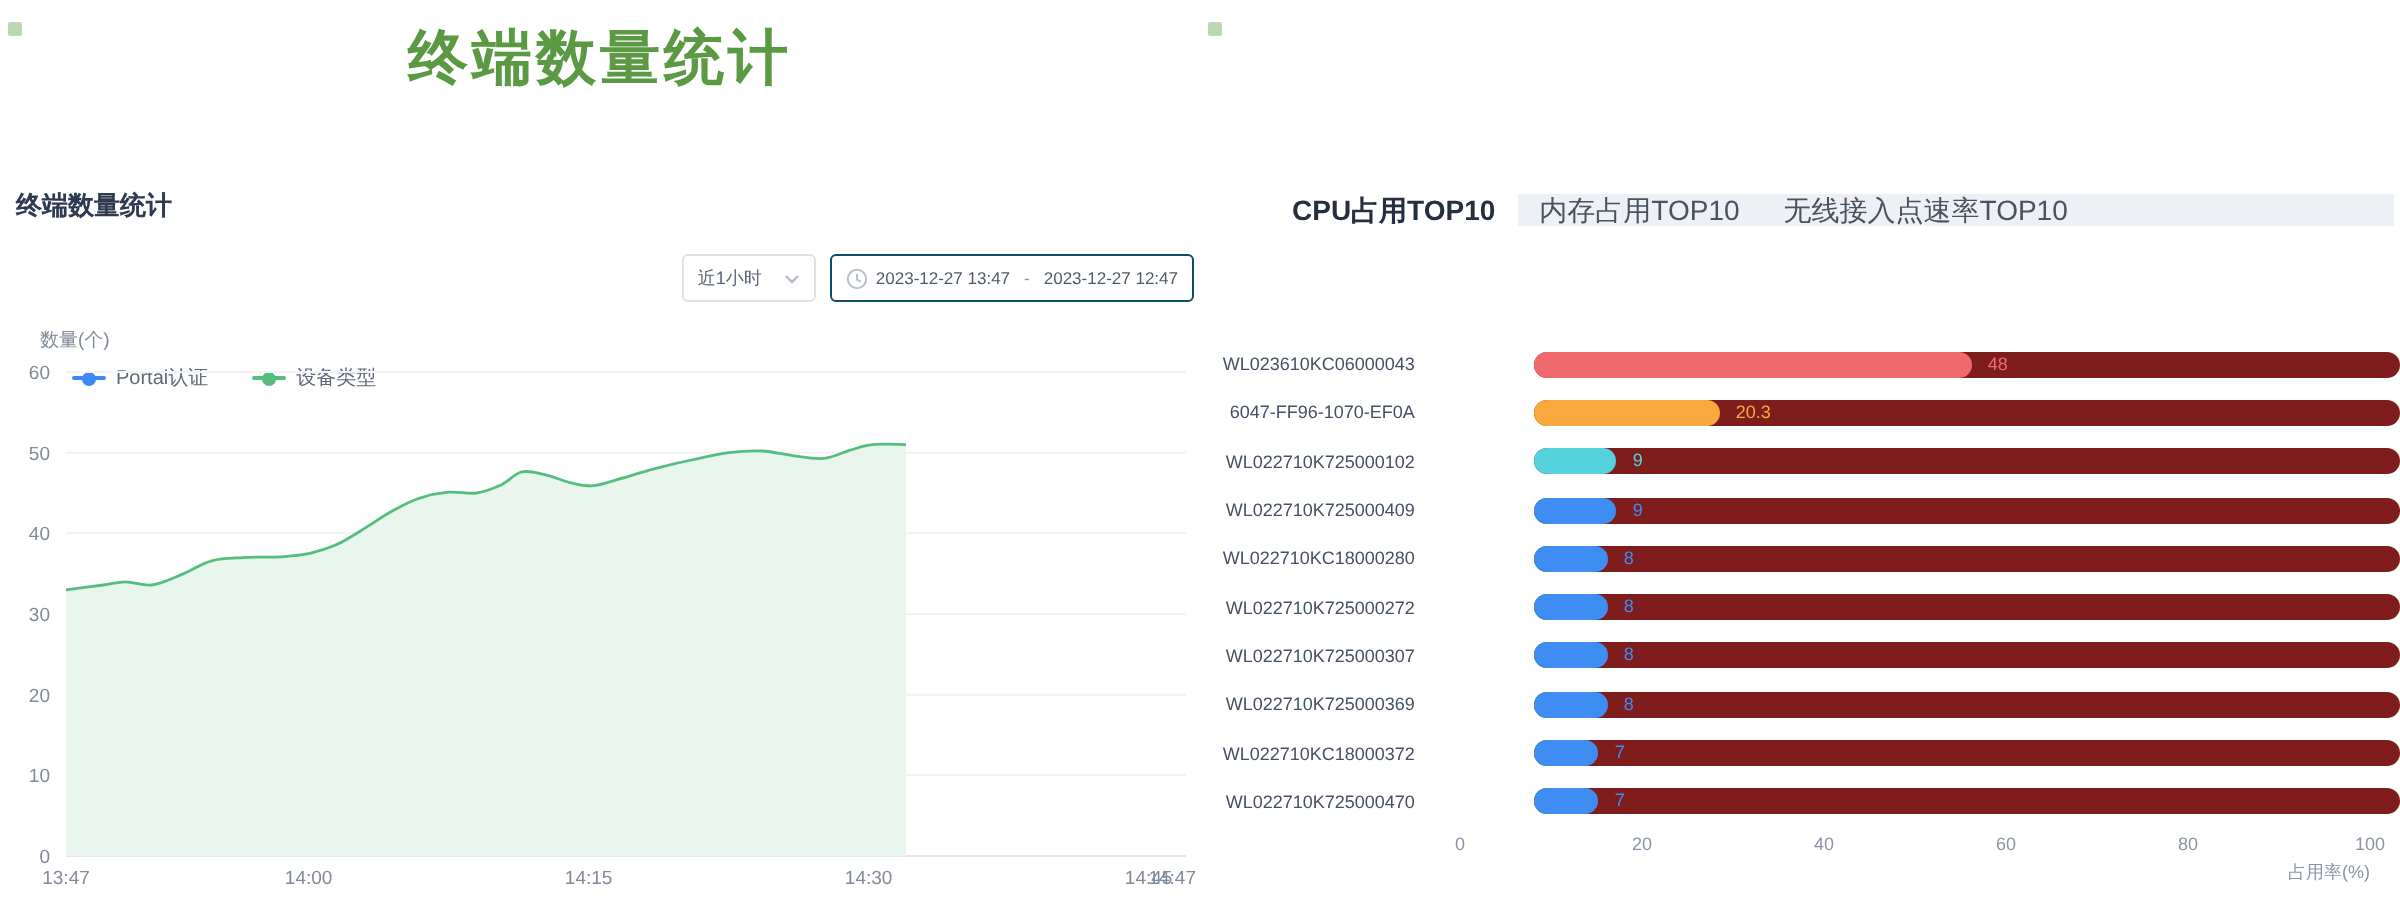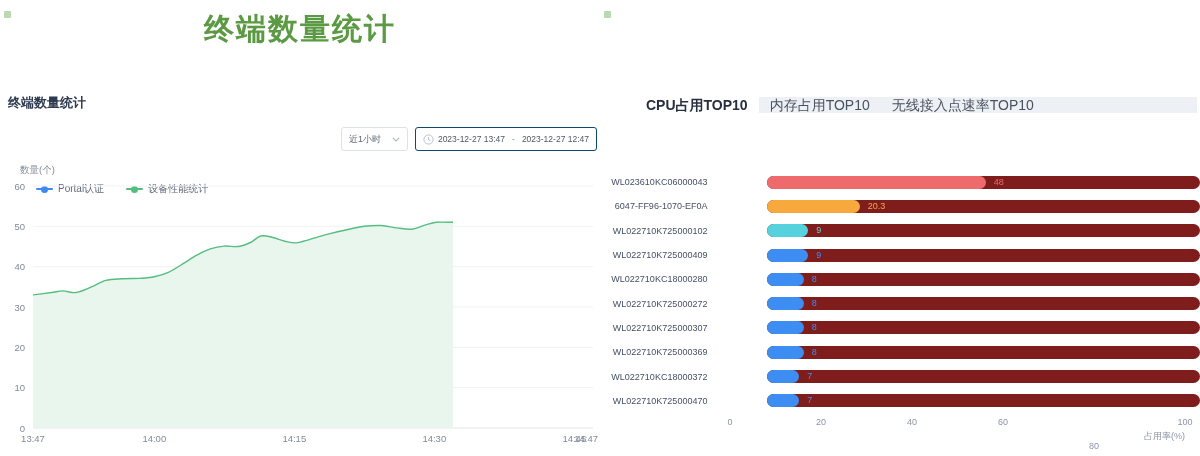--- a/index.html
+++ b/index.html
@@ -104,21 +104,21 @@
             <span class="lg-line"></span>
             <span class="lg-dot"></span>
           </span>
           <span>Portal认证</span>
         </div>
         <div class="legend-item">
           <span class="legend-swatch" style="color:#55bd7d">
             <span class="lg-line"></span>
             <span class="lg-dot"></span>
           </span>
-          <span>设备性能统计</span>
+          <span>设备类型</span>
         </div>
       </div>
 
     <svg class="line-chart" width="600" height="296" viewBox="0 0 600 296">
         <line x1="33" y1="268" x2="593" y2="268" stroke="#e4e7ee" stroke-width="1"></line>
         <text x="25" y="271.5" text-anchor="end" class="ct">0</text>
         <line x1="33" y1="227.66666666666669" x2="593" y2="227.66666666666669" stroke="#f0f2f5" stroke-width="1"></line>
         <text x="25" y="231.2" text-anchor="end" class="ct">10</text>
         <line x1="33" y1="187.33333333333334" x2="593" y2="187.33333333333334" stroke="#f0f2f5" stroke-width="1"></line>
         <text x="25" y="190.8" text-anchor="end" class="ct">20</text>
@@ -222,18 +222,18 @@
             <div class="bar-fill" style="width:31.9px;background:#3e8df2"></div>
             <span class="bar-value" style="left:39.9px;color:#3e8df2">7</span>
           </div>
         </div>
       </div>
     <div class="x-axis">
         <span class="x-tick" style="left: 0%;">0</span>
         <span class="x-tick" style="left: 20%;">20</span>
         <span class="x-tick" style="left: 40%;">40</span>
         <span class="x-tick" style="left: 60%;">60</span>
-        <span class="x-tick" style="left: 80%; margin-top: 24px;">80</span>
+        <span class="x-tick" style="left: 80%;">80</span>
         <span class="x-tick" style="left: 100%;">100</span>
       </div>
     <div class="x-axis-label">占用率(%)</div>
   </section>
 </div>
 
 </body></html>

